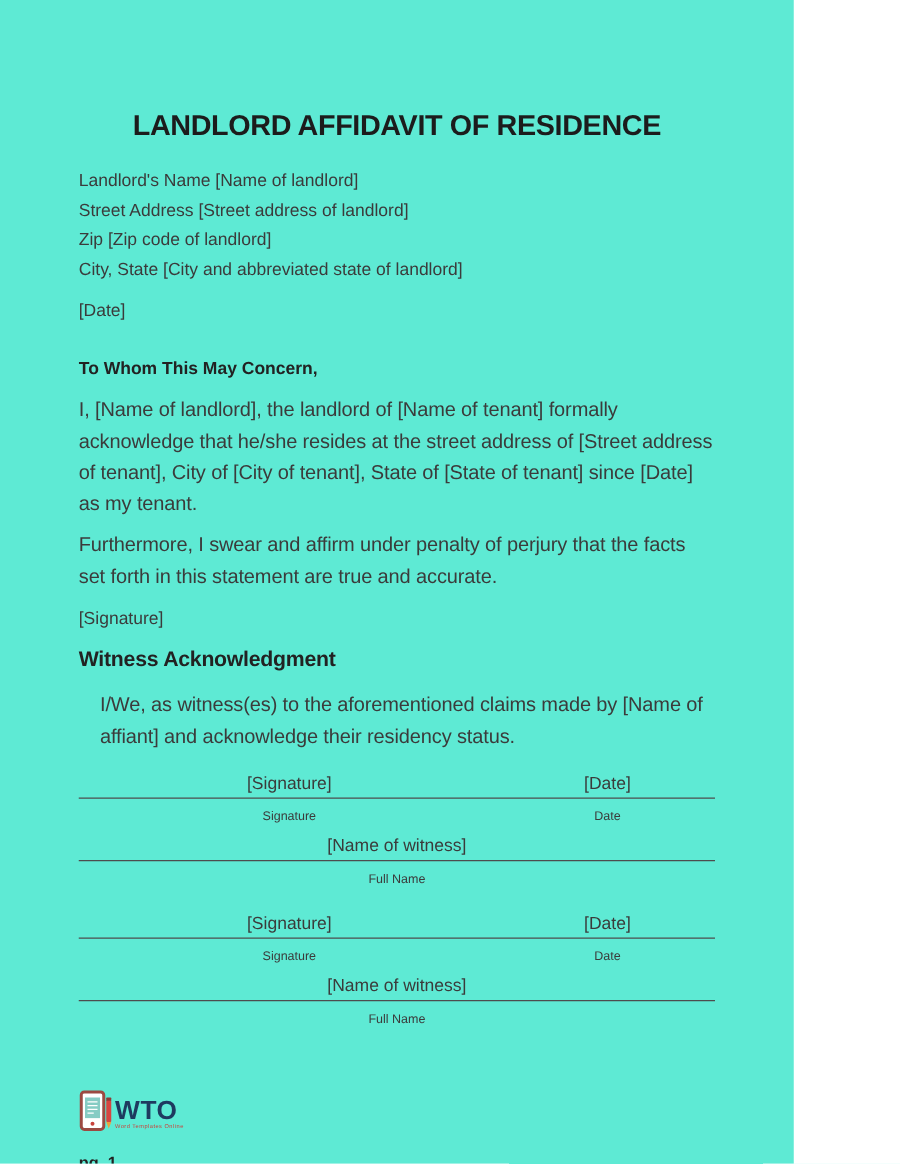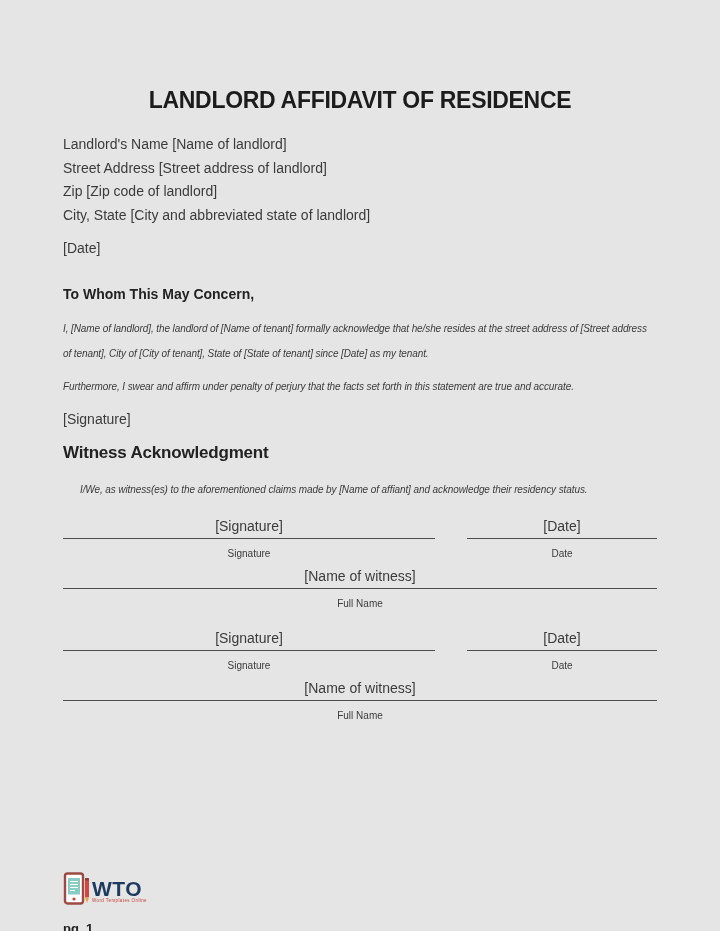--- a/index.html
+++ b/index.html
@@ -2,23 +2,23 @@
 <html><head>
 <meta charset="utf-8">
 <style>
   html, body {
     margin: 0;
     padding: 0;
     background: #ffffff;
   }
   .page {
     position: relative;
-    width: 720px;
+    width: 635px;
     height: 931px;
-    background: #e5e5e5;
+    background: #5eead4;
     font-family: "Liberation Sans", sans-serif;
     color: #3b3b3b;
     overflow: hidden;
   }
   .content {
     position: absolute;
     left: 63px;
     right: 63px;
     top: 0;
   }
@@ -43,24 +43,23 @@
     line-height: 23.5px;
   }
   .salutation {
     margin-top: 22px;
     font-size: 14px;
     line-height: 23.5px;
     font-weight: bold;
     color: #222222;
   }
   .para {
-    font-size: 10px;
+    font-size: 16px;
     line-height: 25px;
     letter-spacing: -0.1px;
-    font-style: italic;
   }
   .para-1 { margin-top: 10px; }
   .para-2 { margin-top: 8px; }
   .closing {
     margin-top: 9px;
     font-size: 14px;
     line-height: 25px;
   }
   .sig-placeholder {
     margin-top: 8px;

